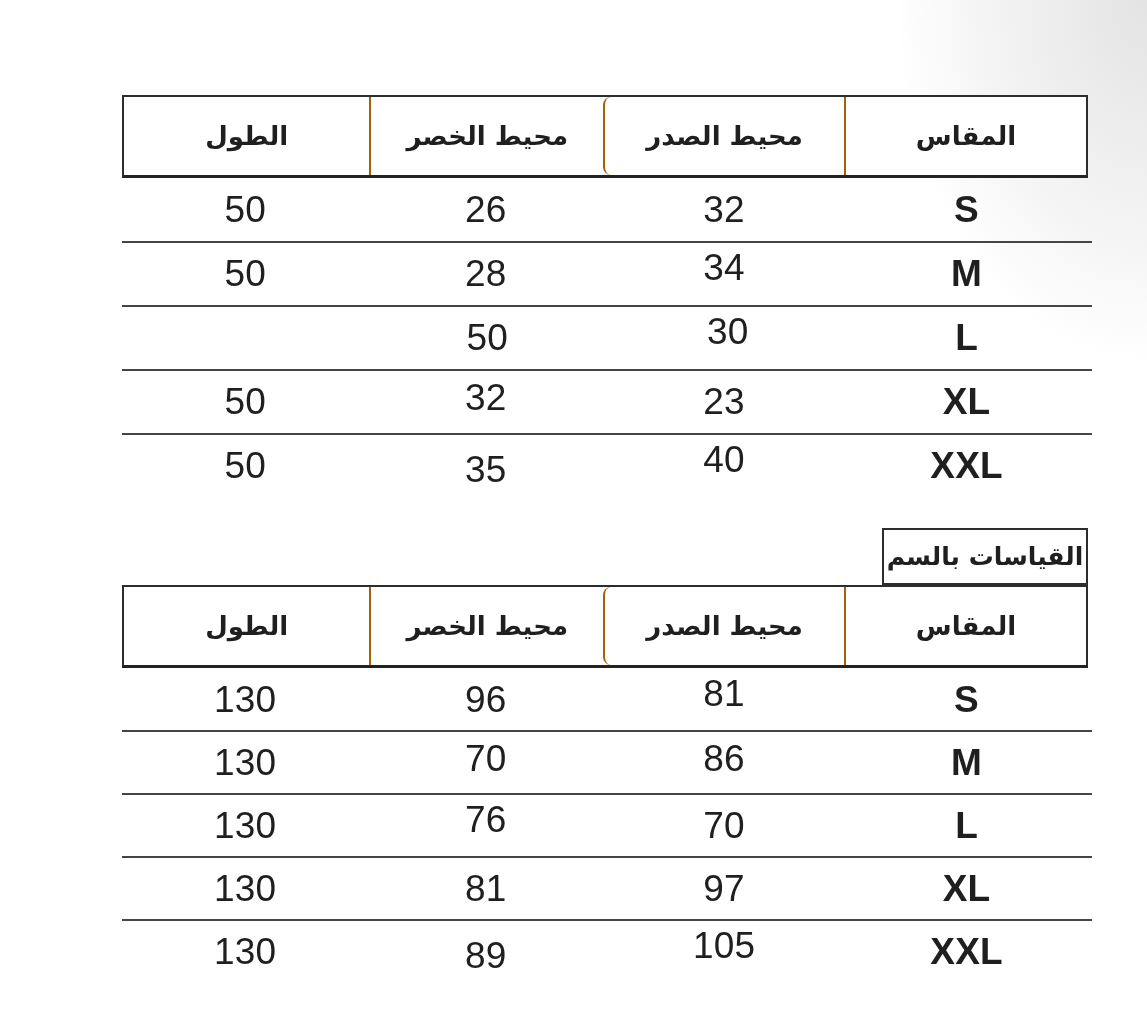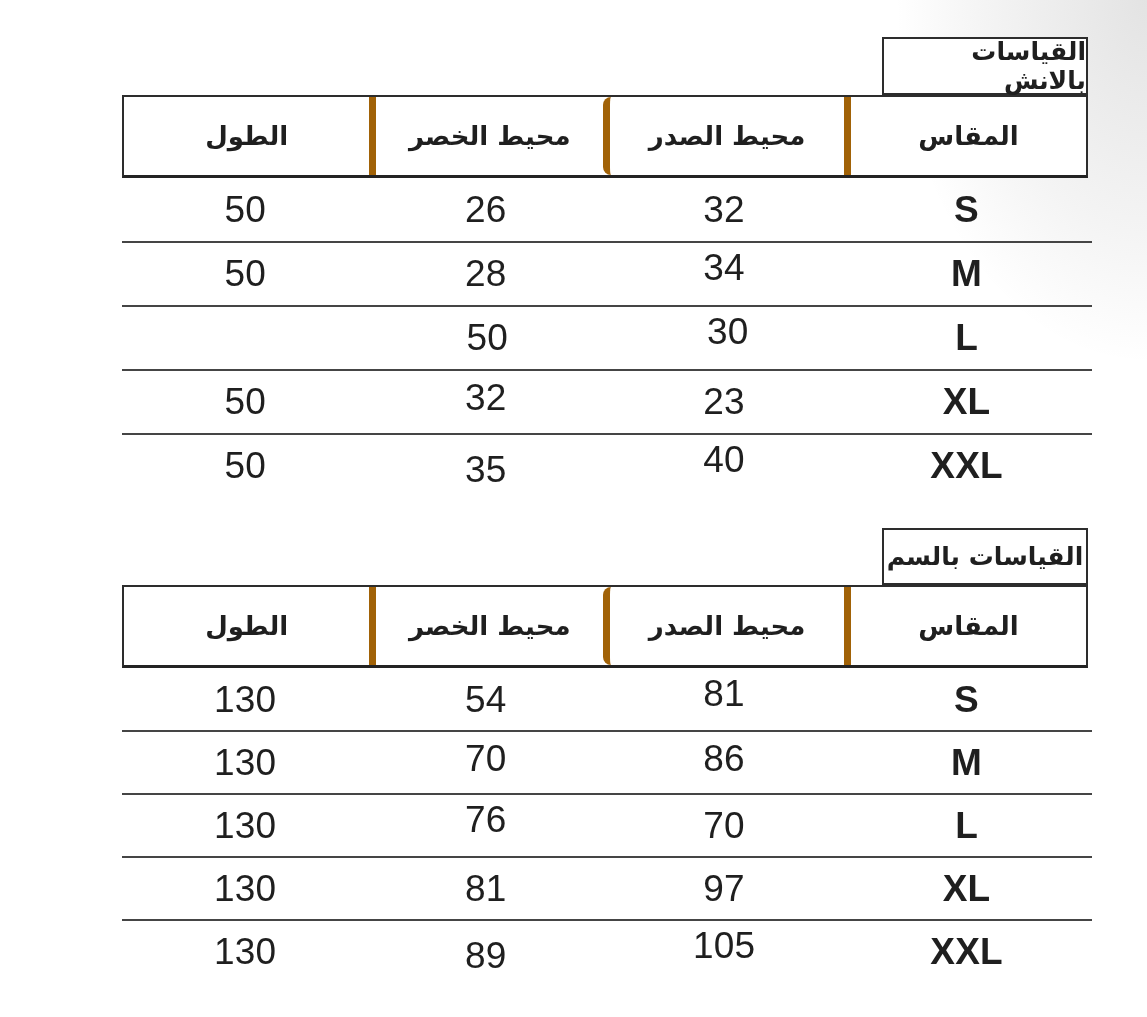--- a/index.html
+++ b/index.html
@@ -39,21 +39,21 @@
     background:#ffffff;
   }
   #header1{top:95px;}
   #header2{top:585px;}
   .hcell{
     box-sizing:border-box;
     display:flex;align-items:center;justify-content:center;
     font-family:"DejaVu Sans", sans-serif;
     font-weight:bold;font-size:26px;
   }
-  .hcell:not(:last-child){border-left:7px solid #a16207;}
+  .hcell:not(:last-child){border-left:2px solid #a16207;}
   .c-size{width:25.15%;}
   .c-chest{width:25.05%;border-radius:8px;}
   .c-waist{width:24.3%;}
   .c-length{width:25.5%;}
   .tbody{
     position:absolute;left:122px;width:966px;
     direction:rtl;
   }
   #rows1{top:178px;}
   #rows2{top:668px;}
@@ -78,23 +78,20 @@
   .up{transform:translateY(-6px);}
   .up2{transform:translateY(-4px);}
   .dn{transform:translateY(4px);}
 </style>
 </head>
 <body>
 
 <div class="page">
   <div class="corner-shade"></div>
 
-  <div class="title-box" id="title1">
-    <span>القياسات بالانش</span>
-  </div>
 
   <div class="thead" id="header1">
     <div class="hcell c-size">المقاس</div>
     <div class="hcell c-chest">محيط الصدر</div>
     <div class="hcell c-waist">محيط الخصر</div>
     <div class="hcell c-length">الطول</div>
   </div>
 
   <div class="tbody" id="rows1">
     <div class="trow">
@@ -136,21 +133,21 @@
     <div class="hcell c-size">المقاس</div>
     <div class="hcell c-chest">محيط الصدر</div>
     <div class="hcell c-waist">محيط الخصر</div>
     <div class="hcell c-length">الطول</div>
   </div>
 
   <div class="tbody" id="rows2">
     <div class="trow">
       <div class="cell c-size size-cell">S</div>
       <div class="cell c-chest up">81</div>
-      <div class="cell c-waist">54</div>
+      <div class="cell c-waist">96</div>
       <div class="cell c-length">130</div>
     </div>
     <div class="trow">
       <div class="cell c-size size-cell">M</div>
       <div class="cell c-chest up2">86</div>
       <div class="cell c-waist up2">70</div>
       <div class="cell c-length">130</div>
     </div>
     <div class="trow">
       <div class="cell c-size size-cell">L</div>

